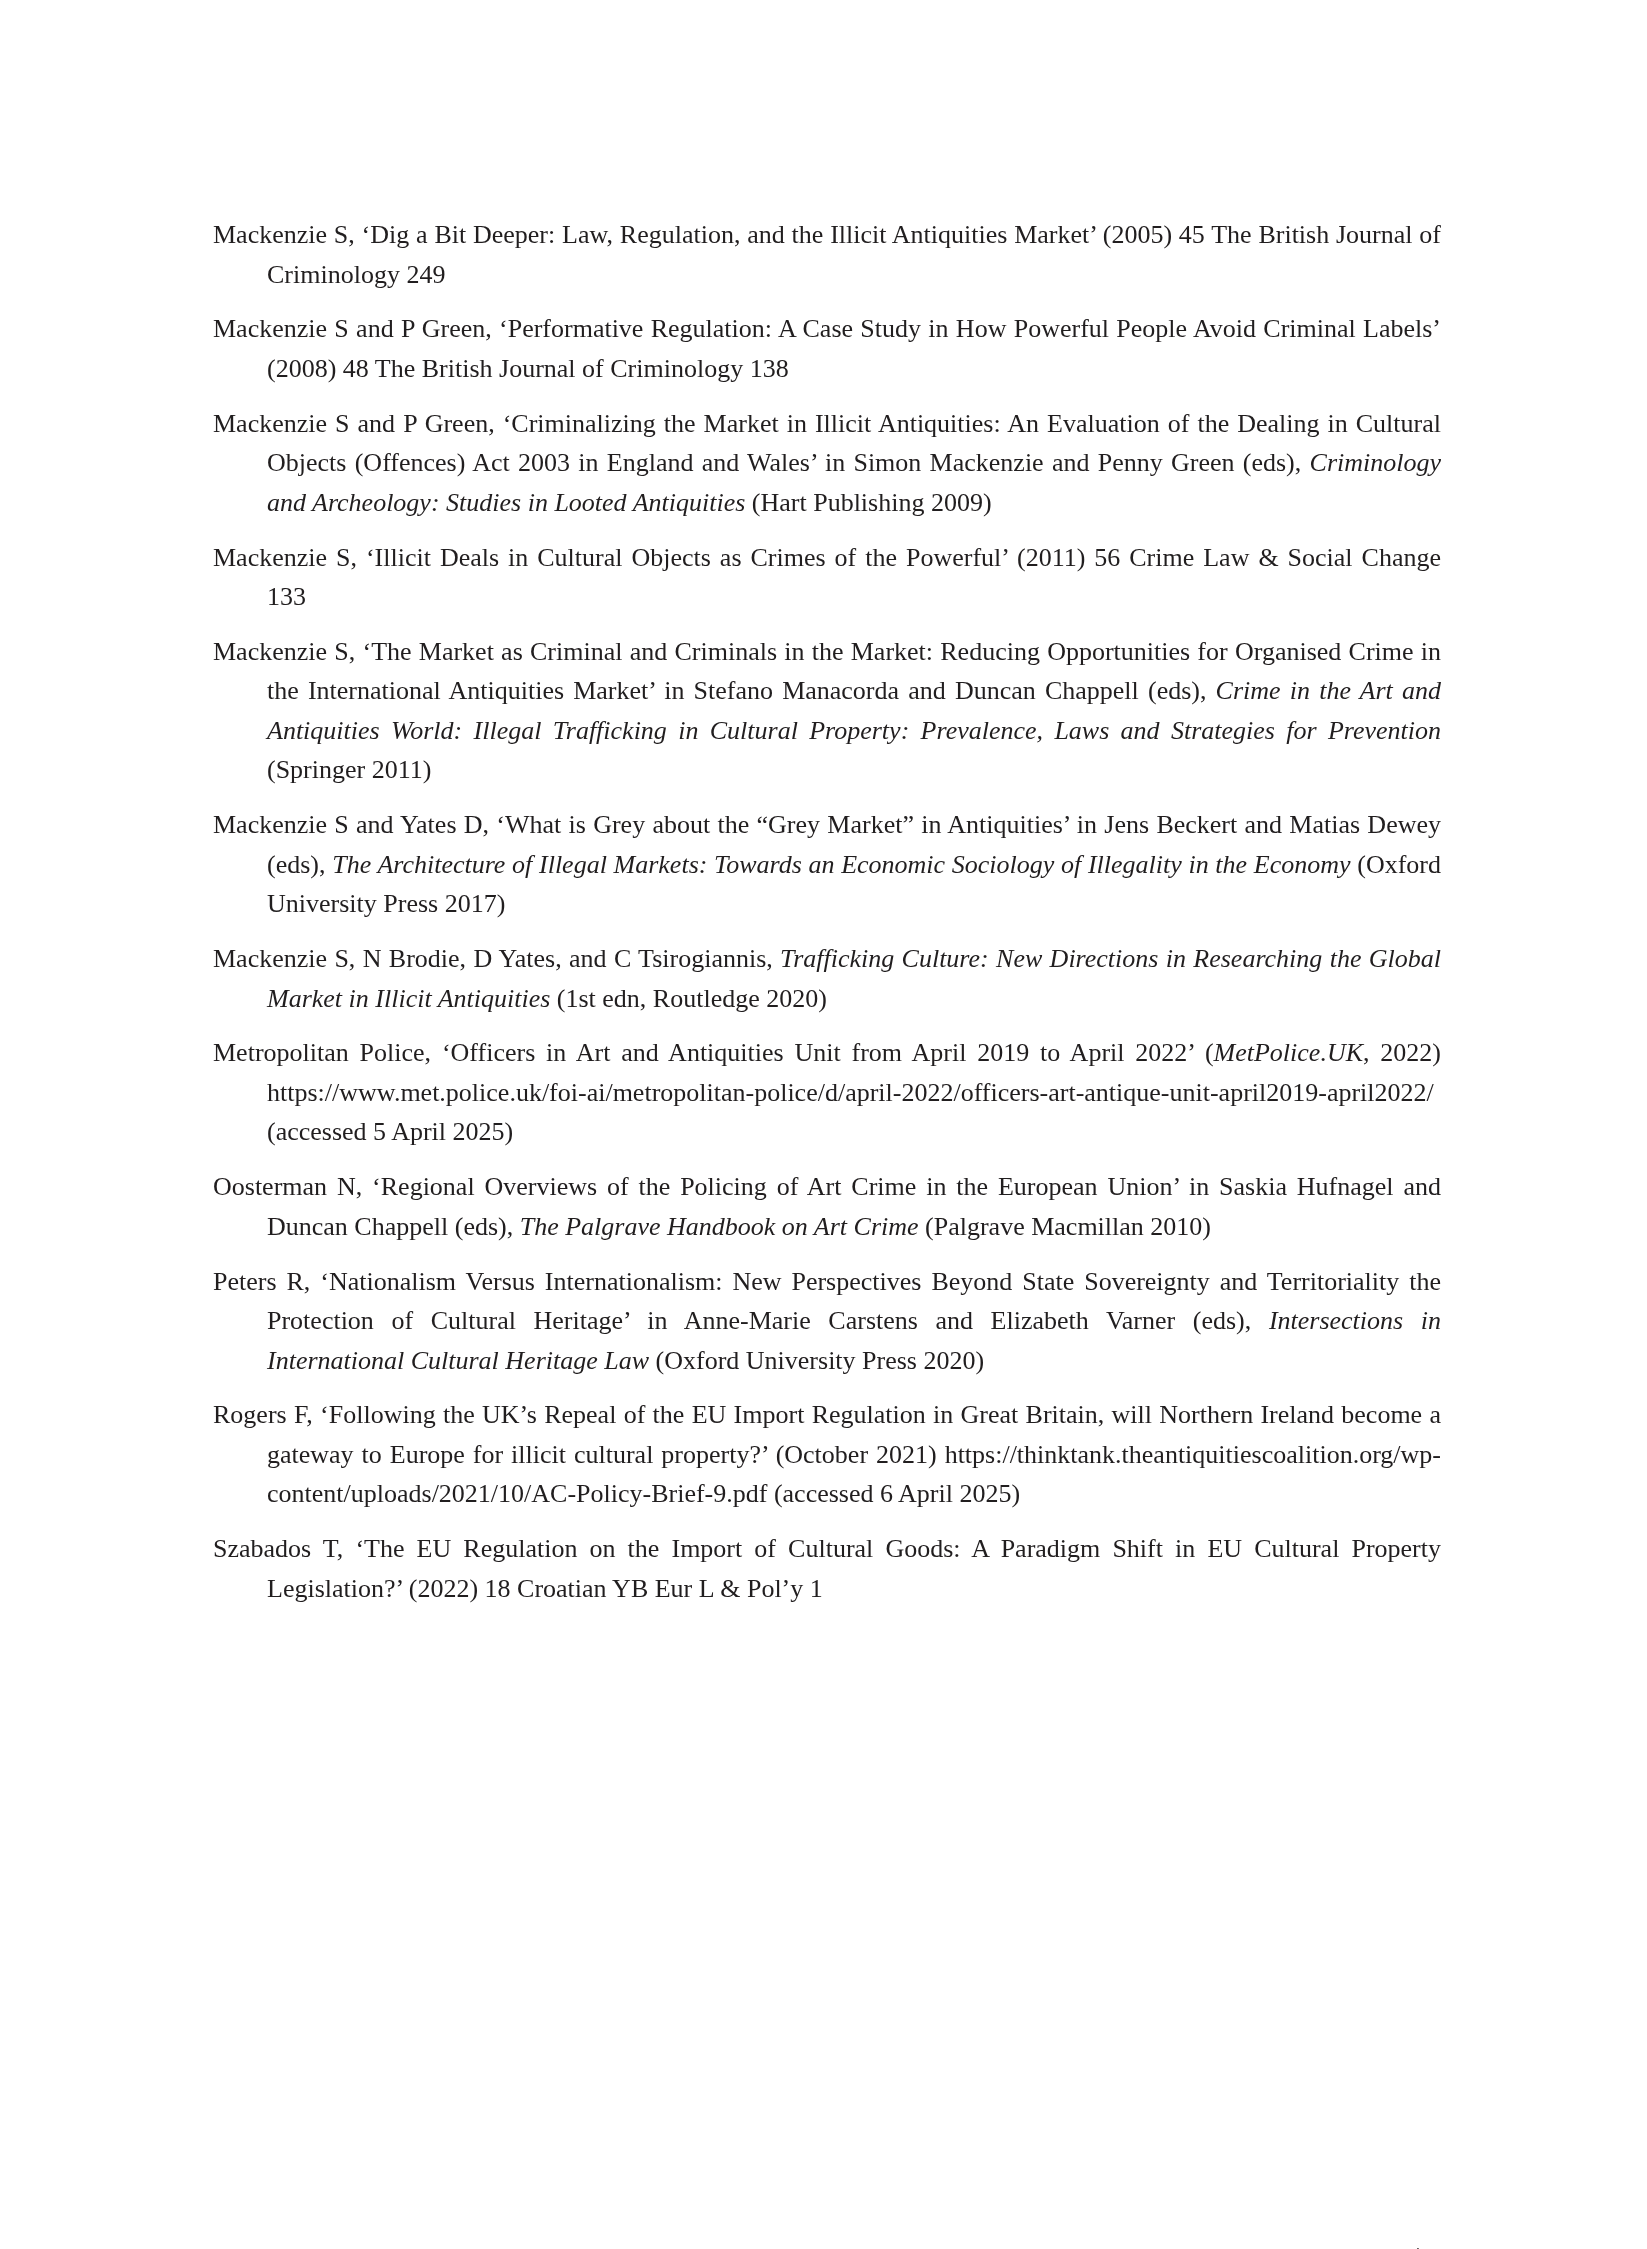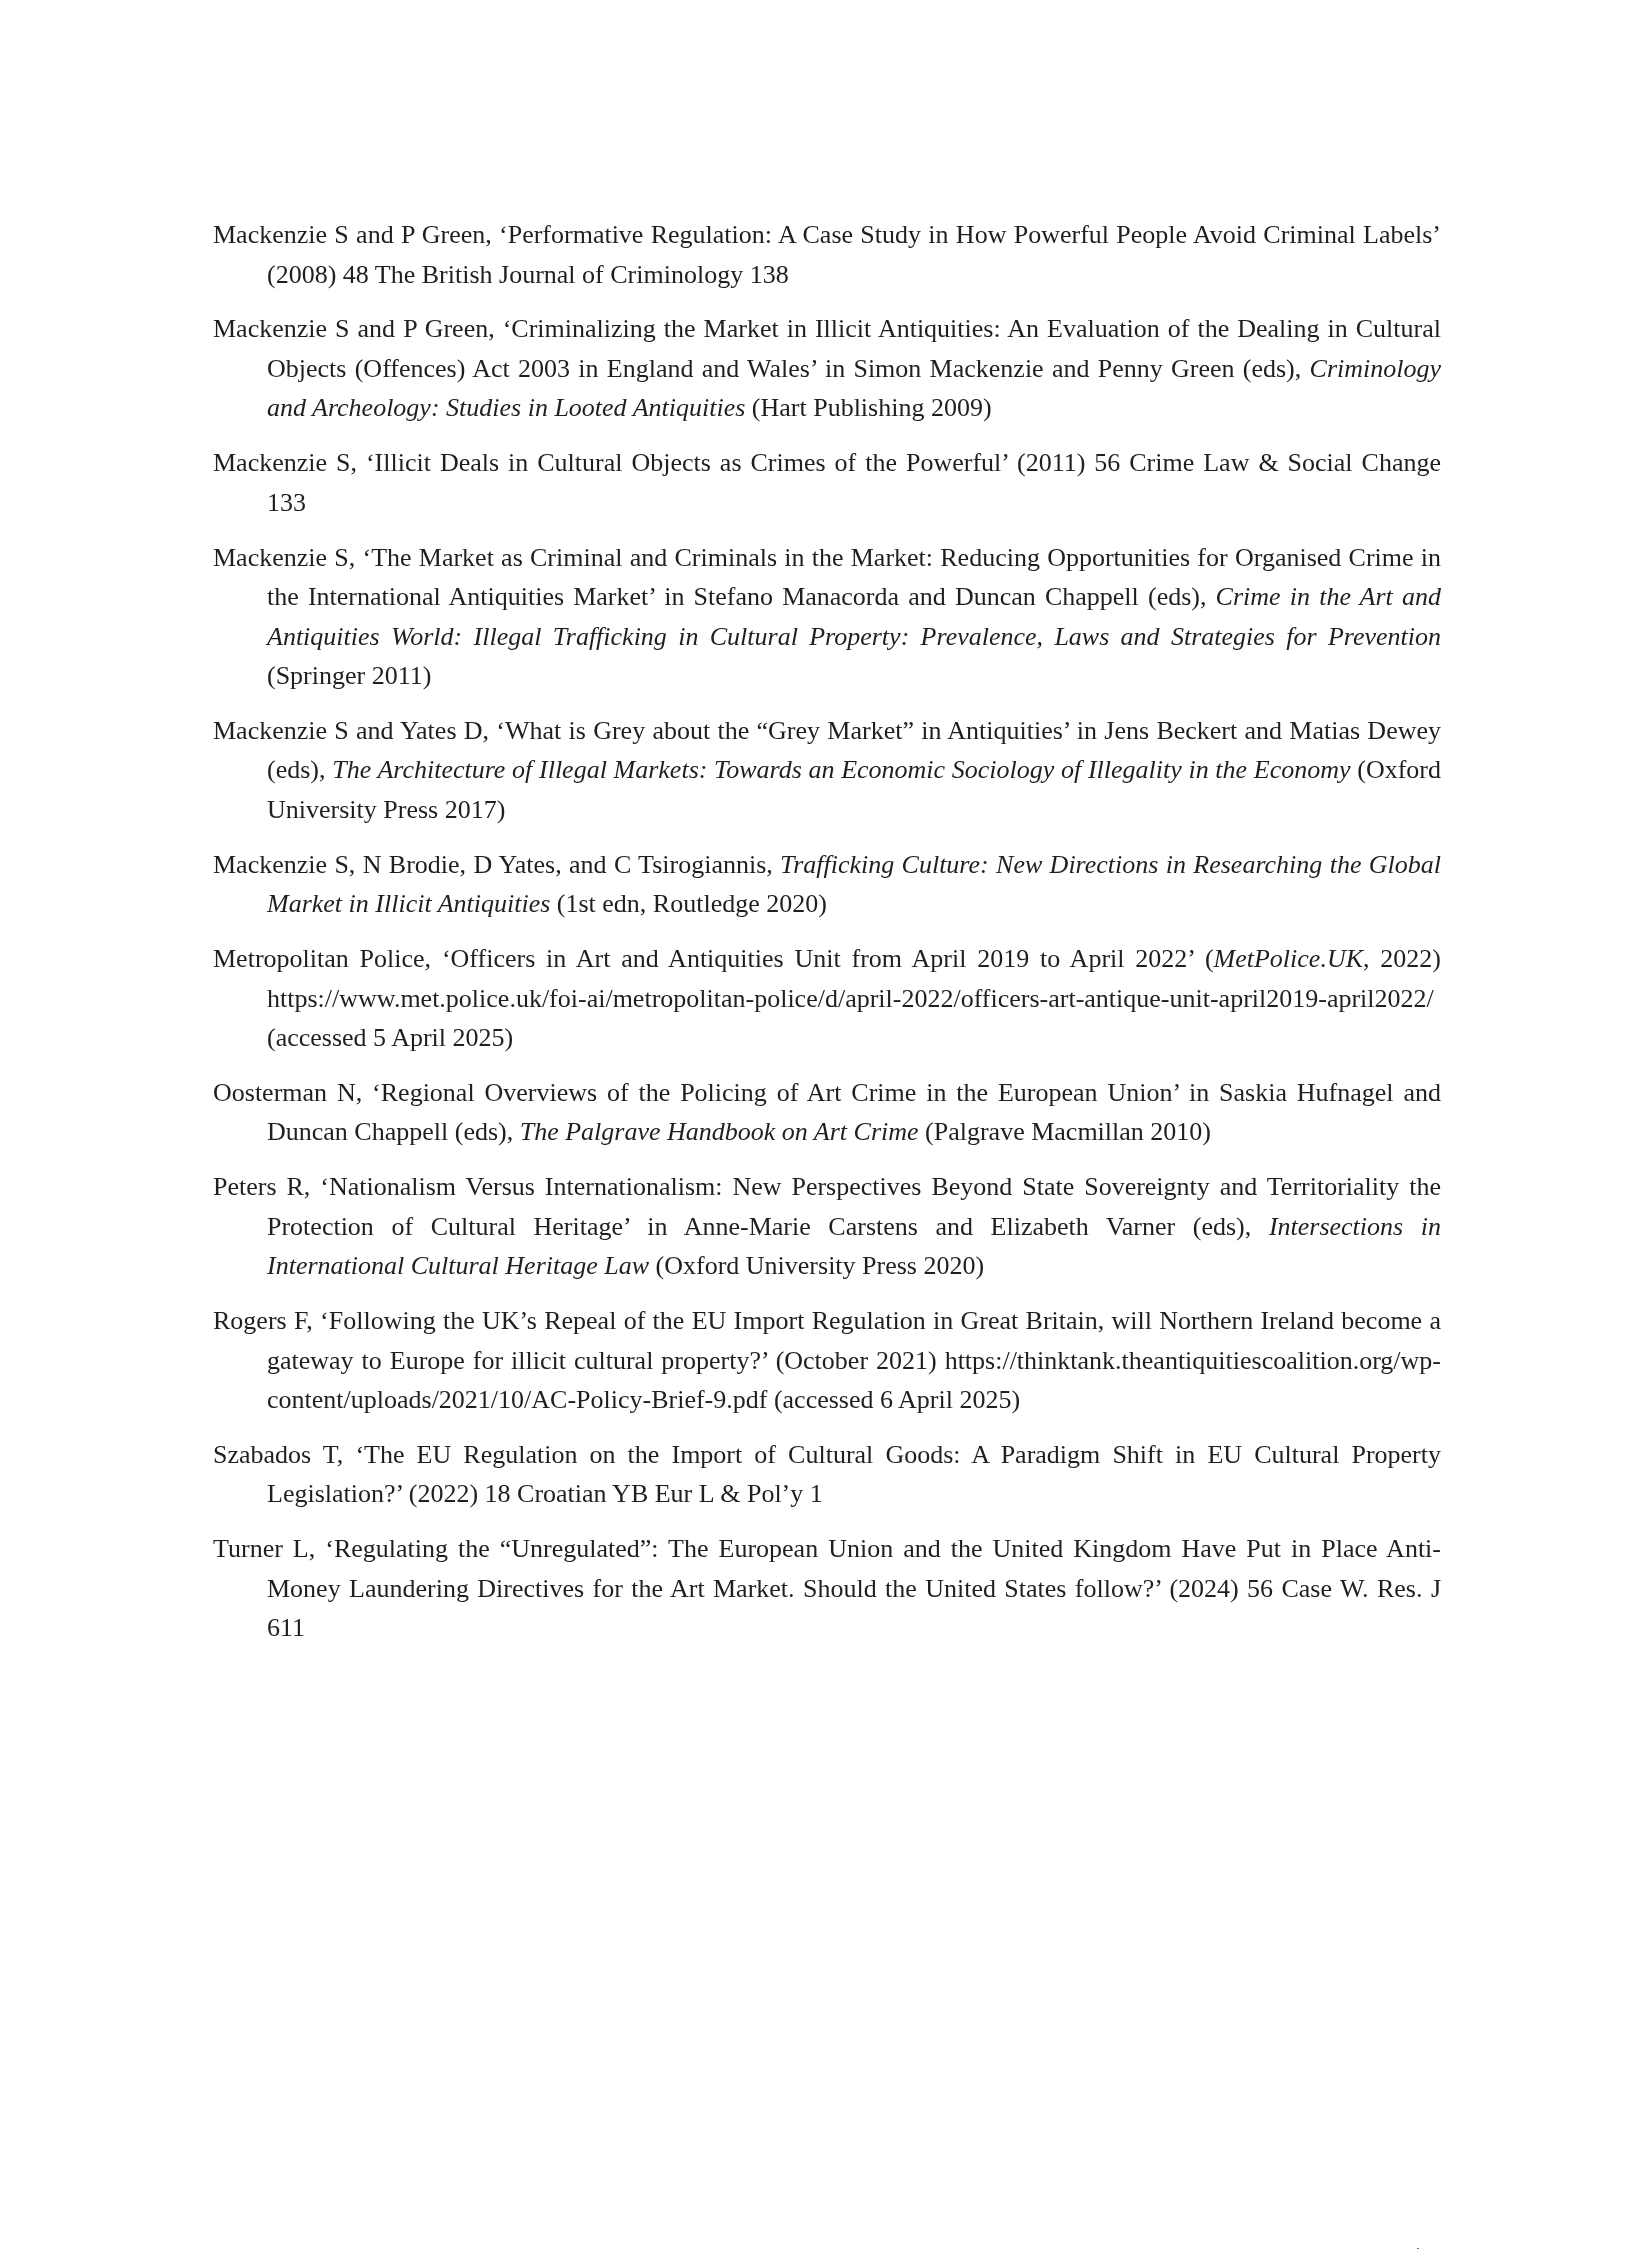--- a/index.html
+++ b/index.html
@@ -46,28 +46,28 @@
     font-size: 27px;
     text-align: right;
     white-space: nowrap;
   }
 </style>
 </head>
 <body>
 
 <div class="page">
   <div class="bib">
+      <p class="entry"><span>Mackenzie S, ‘Dig a Bit Deeper: Law, Regulation, and the Illicit Antiquities Market’ (2005) 45 The British Journal of Criminology 249</span></p>
       <p class="entry"><span>Mackenzie S and P Green, ‘Performative Regulation: A Case Study in How Powerful People Avoid Criminal Labels’ (2008) 48 The British Journal of Criminology 138</span></p>
       <p class="entry"><span>Mackenzie S and P Green, ‘Criminalizing the Market in Illicit Antiquities: An Evaluation of the Dealing in Cultural Objects (Offences) Act 2003 in England and Wales’ in Simon Mackenzie and Penny Green (eds), </span><em>Criminology and Archeology: Studies in Looted Antiquities</em><span> (Hart Publishing 2009)</span></p>
       <p class="entry"><span>Mackenzie S, ‘Illicit Deals in Cultural Objects as Crimes of the Powerful’ (2011) 56 Crime Law &amp; Social Change 133</span></p>
       <p class="entry"><span>Mackenzie S, ‘The Market as Criminal and Criminals in the Market: Reducing Opportunities for Organised Crime in the International Antiquities Market’ in Stefano Manacorda and Duncan Chappell (eds), </span><em>Crime in the Art and Antiquities World: Illegal Trafficking in Cultural Property: Prevalence, Laws and Strategies for Prevention</em><span> (Springer 2011)</span></p>
       <p class="entry"><span>Mackenzie S and Yates D, ‘What is Grey about the “Grey Market” in Antiquities’ in Jens Beckert and Matias Dewey (eds), </span><em>The Architecture of Illegal Markets: Towards an Economic Sociology of Illegality in the Economy</em><span> (Oxford University Press 2017)</span></p>
       <p class="entry"><span>Mackenzie S, N Brodie, D Yates, and C Tsirogiannis, </span><em>Trafficking Culture: New Directions in Researching the Global Market in Illicit Antiquities</em><span> (1st edn, Routledge 2020)</span></p>
       <p class="entry"><span>Metropolitan Police, ‘Officers in Art and Antiquities Unit from April 2019 to April 2022’ (</span><em>MetPolice.UK</em><span>, 2022) https://www.met.police.uk/foi-ai/metropolitan-police/d/april-2022/officers-art-antique-unit-april2019-april2022/ (accessed 5 April 2025)</span></p>
       <p class="entry"><span>Oosterman N, ‘Regional Overviews of the Policing of Art Crime in the European Union’ in Saskia Hufnagel and Duncan Chappell (eds), </span><em>The Palgrave Handbook on Art Crime</em><span> (Palgrave Macmillan 2010)</span></p>
       <p class="entry"><span>Peters R, ‘Nationalism Versus Internationalism: New Perspectives Beyond State Sovereignty and Territoriality the Protection of Cultural Heritage’ in Anne-Marie Carstens and Elizabeth Varner (eds), </span><em>Intersections in International Cultural Heritage Law</em><span> (Oxford University Press 2020)</span></p>
       <p class="entry"><span>Rogers F, ‘Following the UK’s Repeal of the EU Import Regulation in Great Britain, will Northern Ireland become a gateway to Europe for illicit cultural property?’ (October 2021) https://thinktank.theantiquitiescoalition.org/wp-content/uploads/2021/10/AC-Policy-Brief-9.pdf (accessed 6 April 2025)</span></p>
       <p class="entry"><span>Szabados T, ‘The EU Regulation on the Import of Cultural Goods: A Paradigm Shift in EU Cultural Property Legislation?’ (2022) 18 Croatian YB Eur L &amp; Pol’y 1</span></p>
-      <p class="entry"><span>Turner L, ‘Regulating the “Unregulated”: The European Union and the United Kingdom Have Put in Place Anti-Money Laundering Directives for the Art Market. Should the United States follow?’ (2024) 56 Case W. Res. J 611</span></p>
     </div>
   <div class="footer">Next Generation Nr. 15 | 5</div>
 </div>
 
 
 </body></html>

